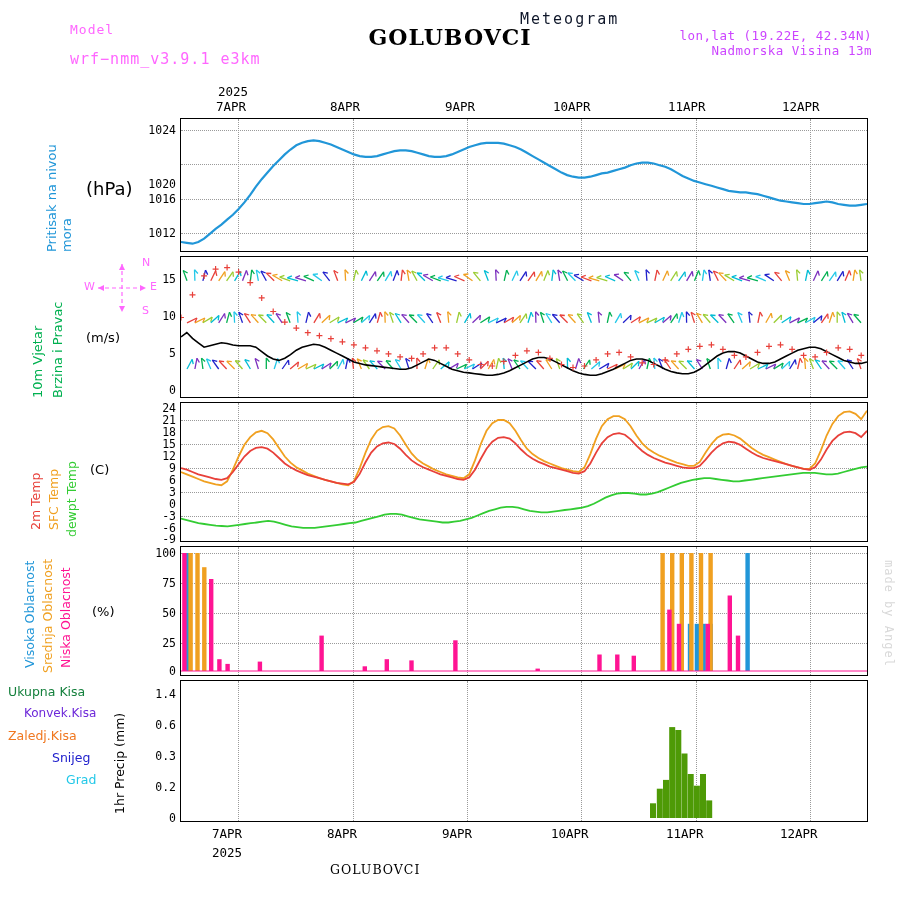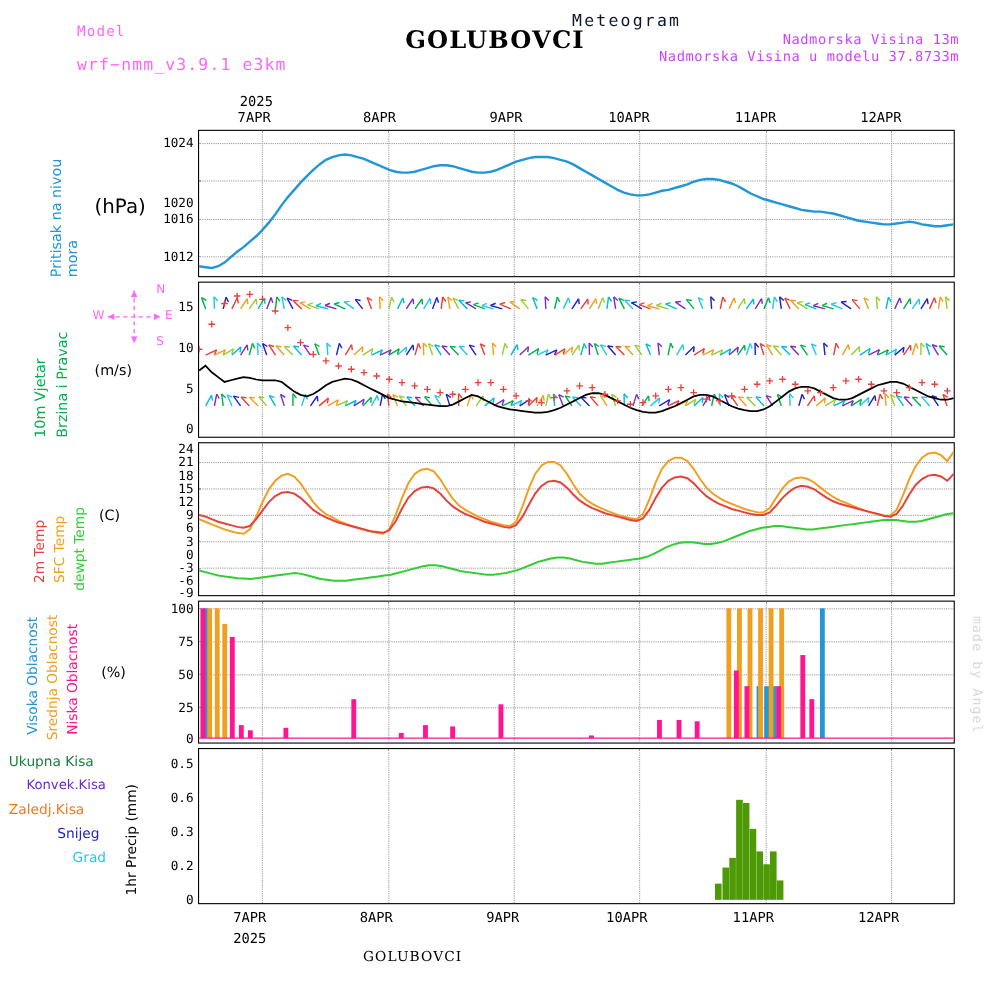--- a/index.html
+++ b/index.html
@@ -45,22 +45,22 @@
   svg{display:block;}
 </style>
 </head>
 <body>
 
 <div class="abs mono" id="meteogram-word">Meteogram</div>
 <div class="abs mono" id="model-label">Model</div>
 <div class="abs mono" id="model-name">wrf−nmm_v3.9.1 e3km</div>
 <div class="abs" id="title">GOLUBOVCI</div>
 <div class="abs mono" id="meta">
+  <div>lon,lat (19.22E, 42.34N)</div>
   <div>Nadmorska Visina 13m</div>
-  <div>Nadmorska Visina u modelu 37.8733m</div>
 </div>
 <div class="abs mono" id="credit">made by Angel</div>
 
 <div class="abs mono" style="left:218px;top:84px;font-size:12.5px;">2025</div>
 
 <div class="abs mono daylabel" style="left:216px;top:99px;">7APR</div>
 <div class="abs mono daylabel" style="left:330px;top:99px;">8APR</div>
 <div class="abs mono daylabel" style="left:445px;top:99px;">9APR</div>
 <div class="abs mono daylabel" style="left:553px;top:99px;">10APR</div>
 <div class="abs mono daylabel" style="left:668px;top:99px;">11APR</div>
@@ -812,21 +812,21 @@
 </div>
 
 <div class="abs" style="left:8px;top:684px;font-size:12.5px;color:#15803d;">Ukupna Kisa</div>
 <div class="abs" style="left:24px;top:706px;font-size:12px;color:#6d28d9;">Konvek.Kisa</div>
 <div class="abs" style="left:8px;top:728px;font-size:12.5px;color:#f07820;">Zaledj.Kisa</div>
 <div class="abs" style="left:52px;top:750px;font-size:12.5px;color:#2020cc;">Snijeg</div>
 <div class="abs" style="left:66px;top:772px;font-size:12.5px;color:#22c8e8;">Grad</div>
 <div class="abs vert" style="left:112px;top:684px;height:130px;font-size:12.5px;color:#000;">1hr Precip (mm)</div>
 
 <div class="panel" id="panel-precip">
-  <div class="ylab" style="top:13px;">0.5</div>
+  <div class="ylab" style="top:13px;">1.4</div>
   <div class="ylab" style="top:44px;">0.6</div>
   <div class="ylab" style="top:75px;">0.3</div>
   <div class="ylab" style="top:106px;">0.2</div>
   <div class="ylab" style="top:137px;">0</div>
 
   <div class="gridv" style="left:8.3%"></div>
     <div class="gridv" style="left:25%"></div>
   <div class="gridv" style="left:41.7%"></div>
     <div class="gridv" style="left:58.3%"></div>
   <div class="gridv" style="left:75%"></div>

